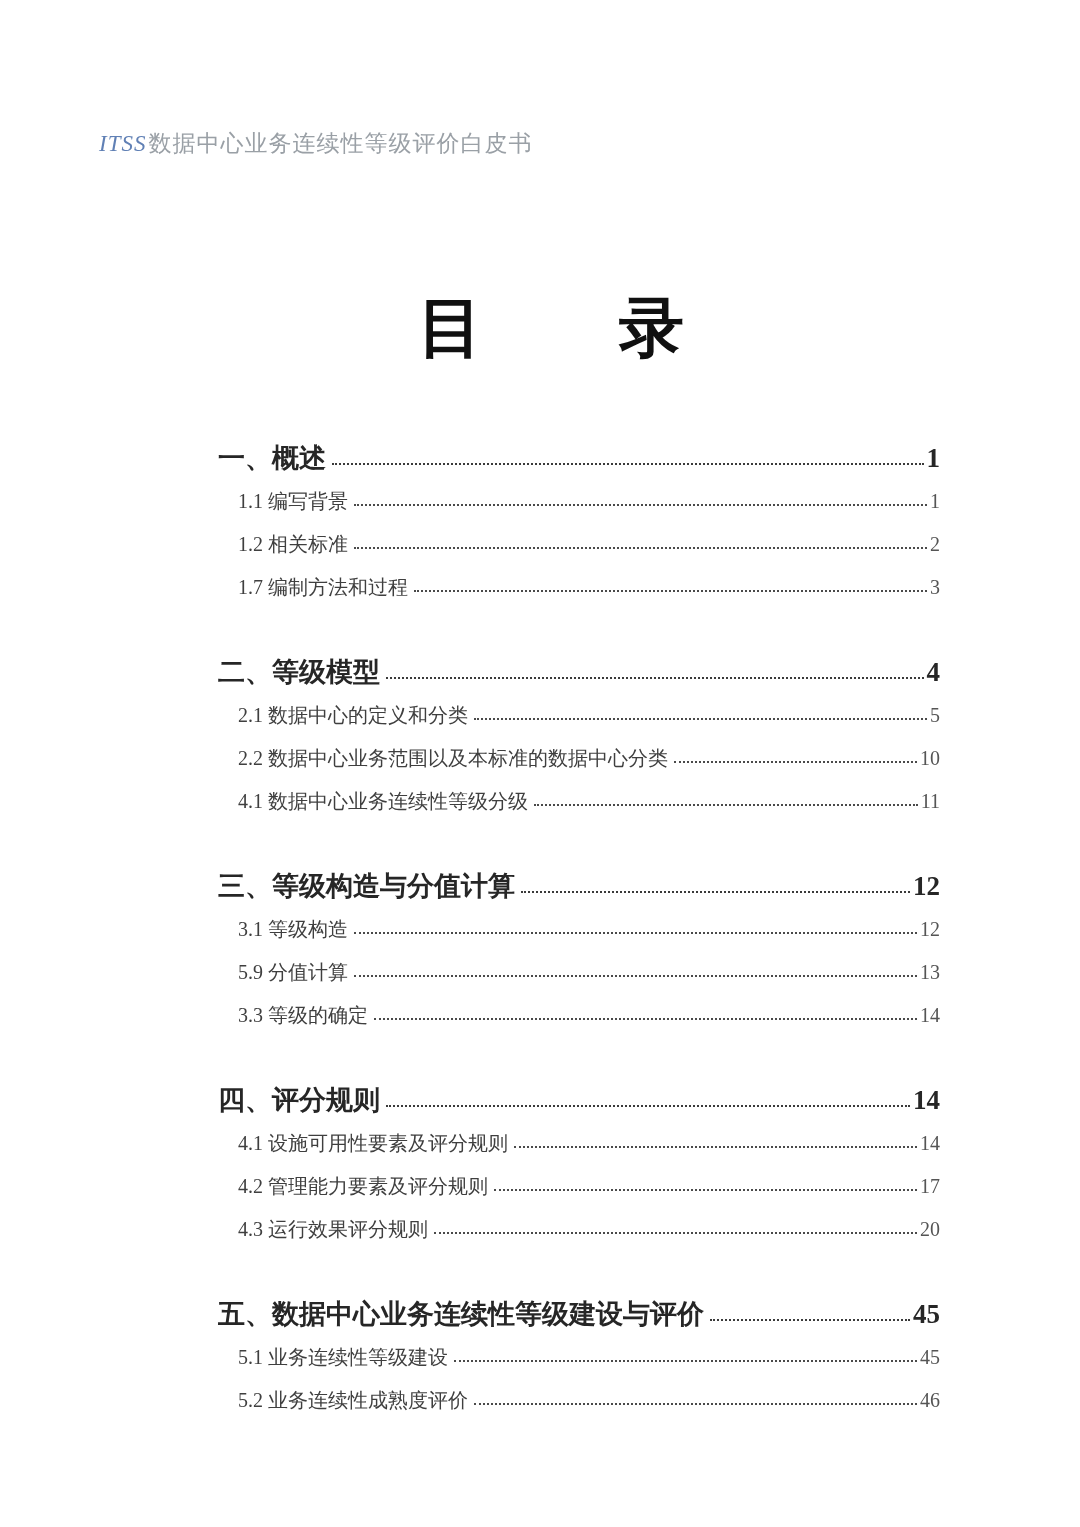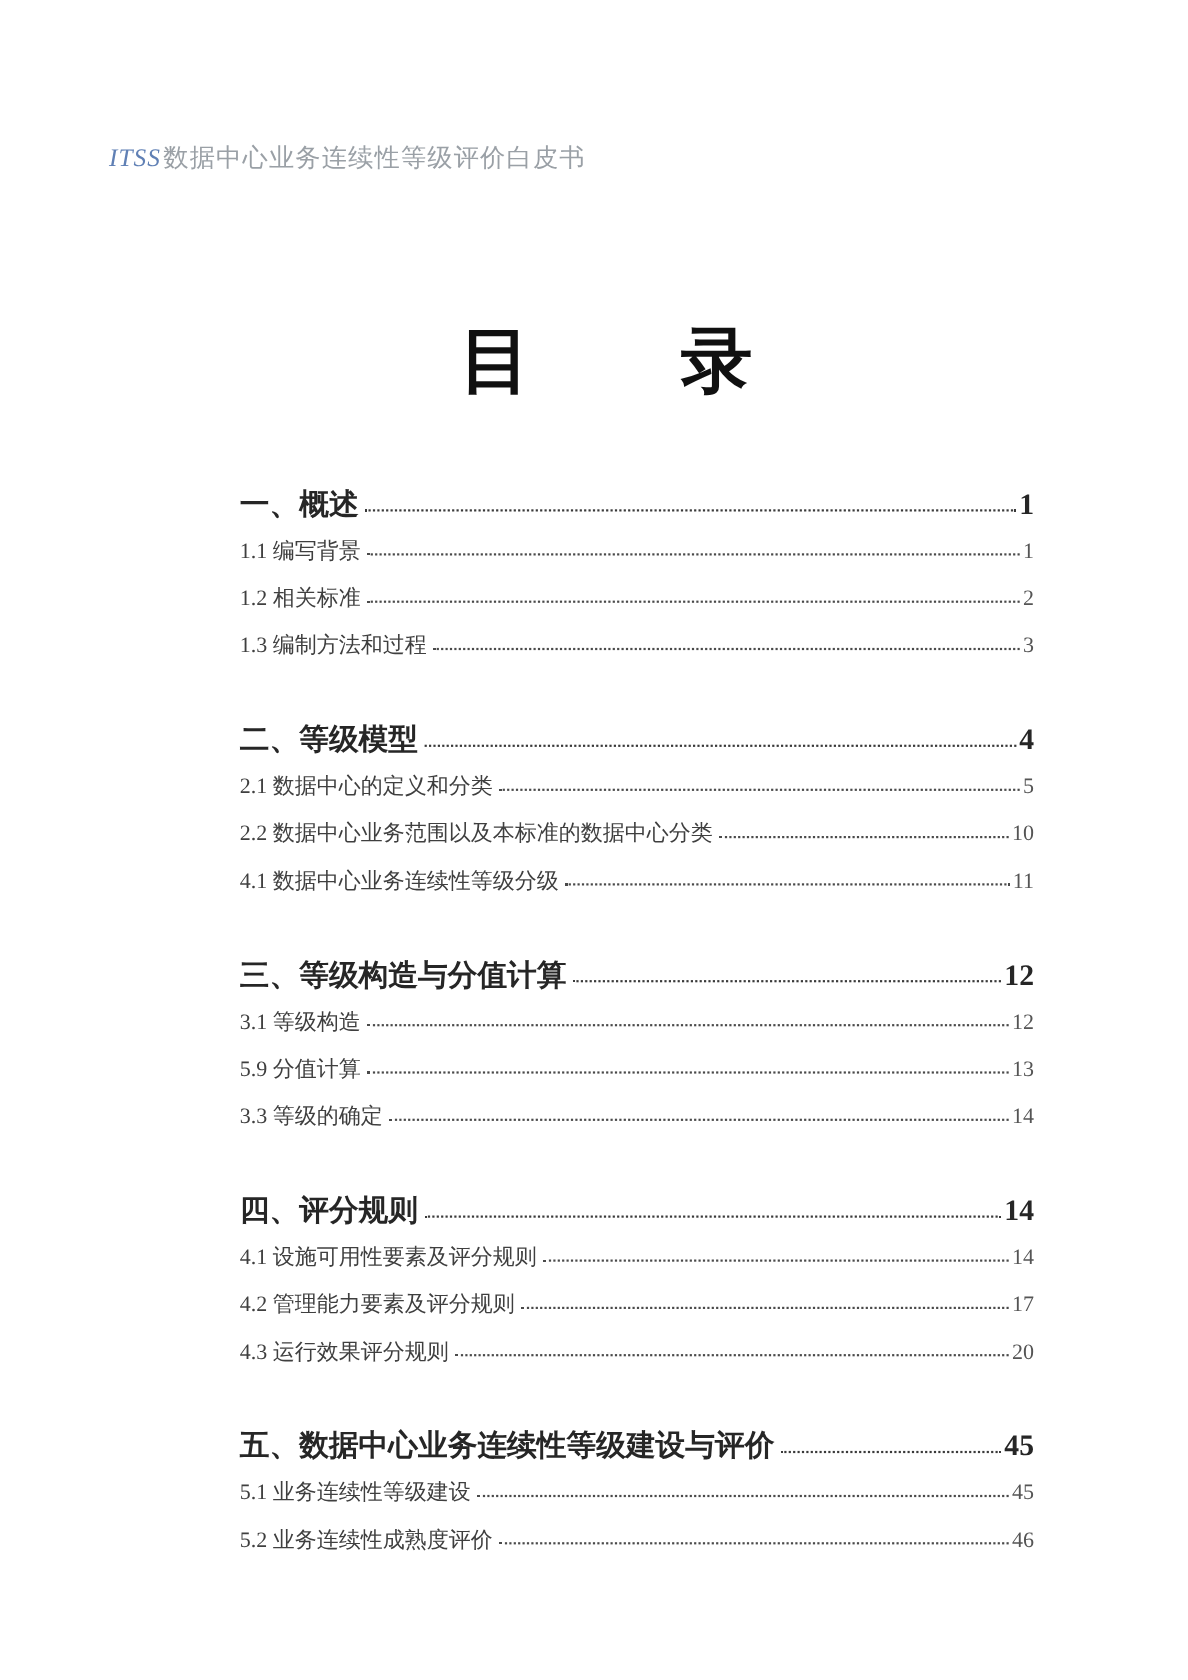--- a/index.html
+++ b/index.html
@@ -72,20 +72,21 @@
 
   .toc-row.head {
     font-size: 27px;
     font-weight: bold;
     color: var(--heading-text, #262626);
   }
   .toc-row.head .dots { border-bottom-color: #3a3a3a; }
   .toc-row.item {
     font-size: 20px;
     color: var(--item-text, #3f3f3f);
+    margin-left: 20px;
   }
   .toc-row.item .pg { color: #555555; }
 </style>
 </head>
 <body>
 
 <div class="page">
 
   <header class="doc-header">
     <span class="logo">ITSS</span><span class="header-title">数据中心业务连续性等级评价白皮书</span>
@@ -104,21 +105,21 @@
           <span class="lbl">1.1 编写背景</span>
           <span class="dots"></span>
           <span class="pg">1</span>
         </div>
         <div class="toc-row item">
           <span class="lbl">1.2 相关标准</span>
           <span class="dots"></span>
           <span class="pg">2</span>
         </div>
         <div class="toc-row item">
-          <span class="lbl">1.3 编制方法和过程</span>
+          <span class="lbl">1.7 编制方法和过程</span>
           <span class="dots"></span>
           <span class="pg">3</span>
         </div>
       </section>
       <section class="toc-section">
         <div class="toc-row head">
           <span class="lbl">二、等级模型</span>
           <span class="dots"></span>
           <span class="pg">4</span>
         </div>

